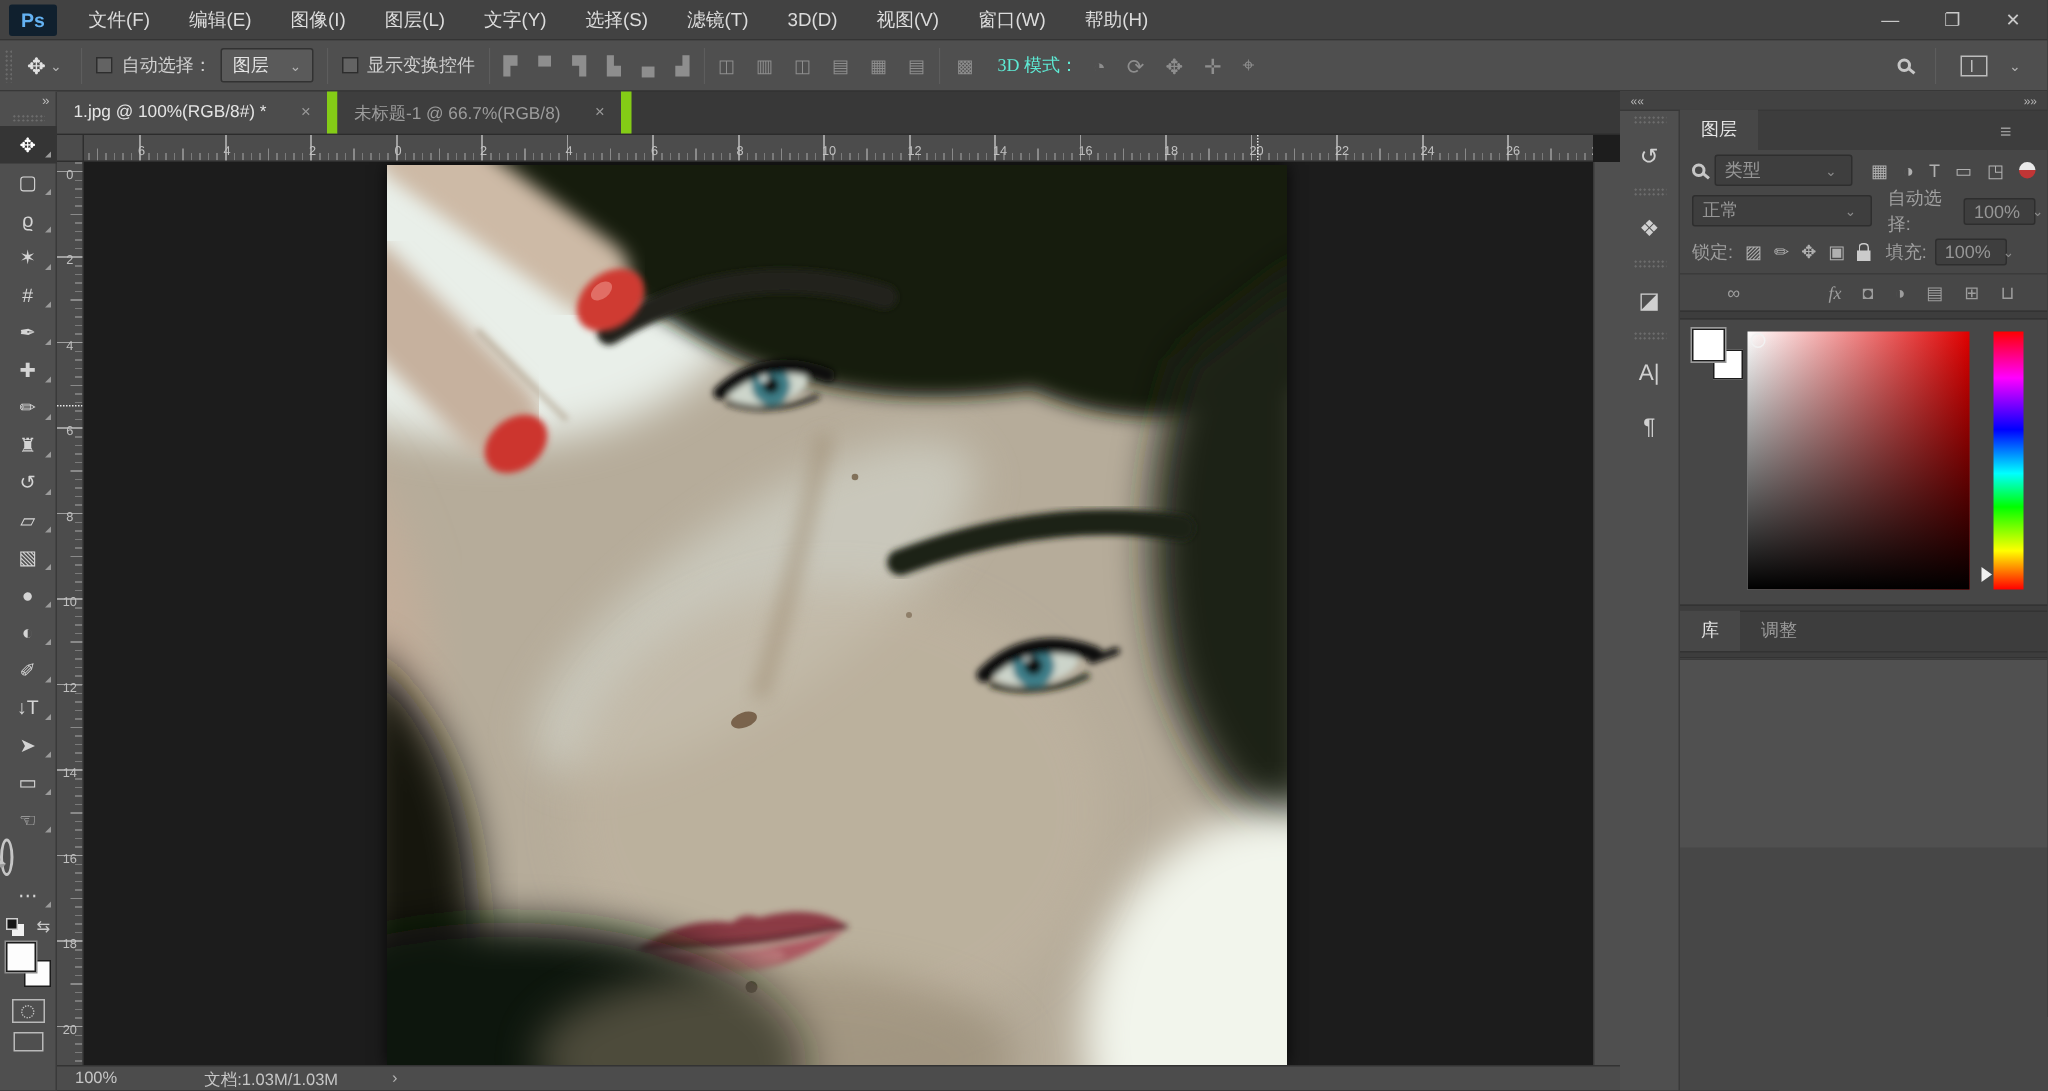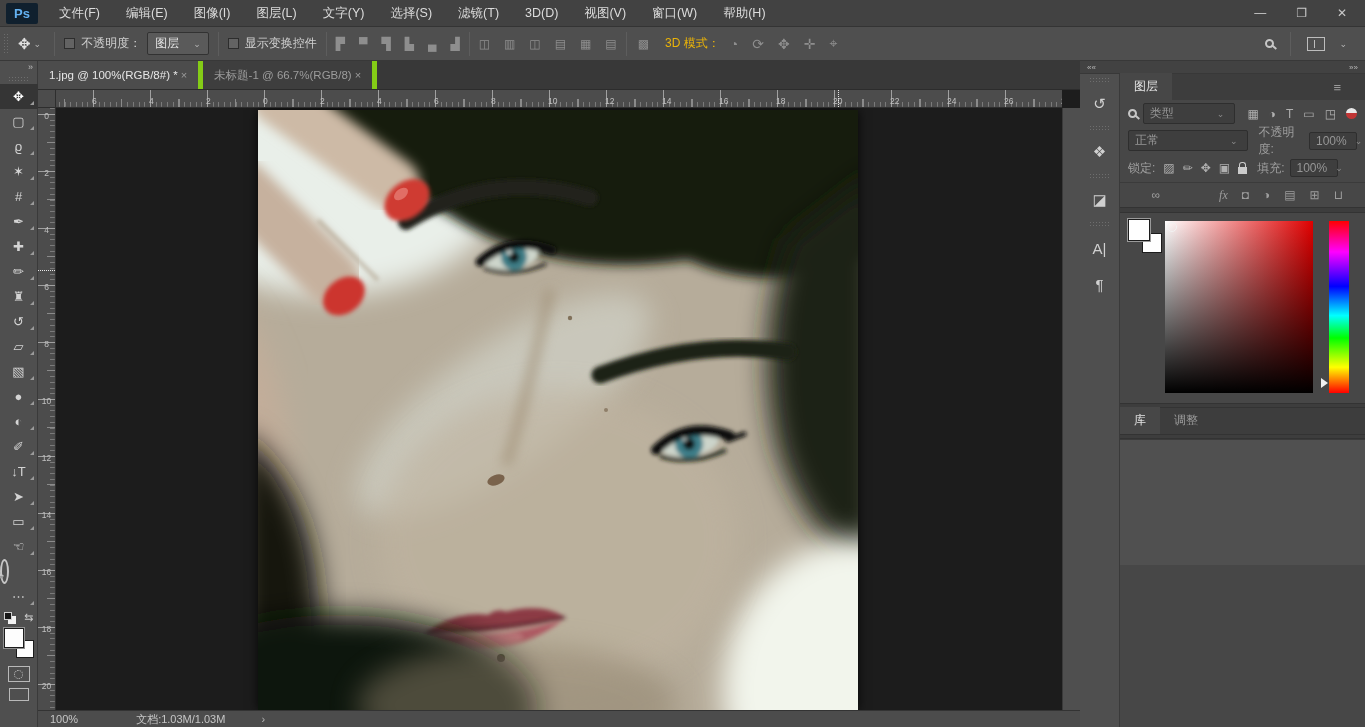--- a/index.html
+++ b/index.html
@@ -23,21 +23,21 @@
               background-image:radial-gradient(#6c6c6c 35%, transparent 36%); background-size:3px 3px; }
   .opt-sep { width:1px; height:24px; background:#3c3c3c; border-right:1px solid #5d5d5d; margin:0 9px; }
   .tool-chip { font-size:15px; color:#e2e2e2; margin:0 3px 0 6px; }
   .mini-chev { font-size:9px; color:#b5b5b5; margin-right:4px; }
   .checkbox { display:inline-block; width:11px; height:11px; background:#636363; border:1px solid #2d2d2d; margin-right:6px; }
   .dropdown { display:flex; align-items:center; background:#5a5a5a; border:1px solid #323232; border-radius:2px;
               padding:2px 7px; gap:14px; color:#e3e3e3; margin-left:6px; }
   .dropdown .mini-chev { margin:0; }
   .opt-icons { display:flex; gap:14px; color:#b3b3b3; font-size:12px; align-items:center; }
   .opt-icons.dim { color:#8e8e8e; }
-  .opt-label-dim { color:#eab308; margin:0 10px 0 4px; }
+  .opt-label-dim { color:#5eead4; margin:0 10px 0 4px;font-family:Liberation Serif, serif; }
   .opt-right { margin-left:auto; display:flex; align-items:center; gap:14px; margin-right:14px; }
   .ws-box { width:18px; height:14px; border:1px solid #bdbdbd; position:relative; }
   .ws-box::before { content:""; position:absolute; left:2px; top:2px; width:4px; height:8px; border-right:1px solid #bdbdbd; }
 
   
   .icon-mag { display:inline-block; width:9px; height:9px; border:2px solid #c6c6c6; border-radius:50%; position:relative; }
   .icon-mag::after { content:""; position:absolute; width:6px; height:2px; background:#c6c6c6;
                      right:-5px; bottom:-2px; transform:rotate(40deg); }
   .icon-lock { display:inline-block; position:relative; width:9px; height:7px; background:#cbcbcb; margin-top:5px; }
   .icon-lock::before { content:""; position:absolute; top:-5px; left:1px; width:5px; height:5px;
@@ -71,22 +71,22 @@
   .fgbg .fg { position:absolute; left:0; top:0; width:20px; height:20px; background:#fdfdfd;
               border:1px solid #1c1c1c; box-shadow:0 0 0 1px #8f8f8f; }
   .qmask { width:22px; height:16px; border:1px solid #b9b9b9; display:flex; align-items:center; justify-content:center; margin-bottom:6px; }
   .qmask i { width:9px; height:9px; border:1px dotted #c5c5c5; border-radius:50%; }
   .scrmode { width:20px; height:13px; border:1px solid #b9b9b9; margin-bottom:2px; }
 
   
   .docwin { position:absolute; left:38px; top:61px; width:1042px; bottom:0; background:#1d1d1d; }
   .tabstrip { position:absolute; top:0; left:0; right:0; height:29px; background:#383838;
               border-bottom:1px solid #2c2c2c; display:flex; }
-  .doc-tab { display:flex; align-items:center; gap:3px; padding:0 11px; font-size:11.5px;
-             background:#3e3e3e; color:#9c9c9c; border-right:5px solid #84cc16;justify-content:flex-end; }
+  .doc-tab { display:flex; align-items:center; gap:23px; padding:0 11px; font-size:11.5px;
+             background:#3e3e3e; color:#9c9c9c; border-right:7px solid #84cc16;justify-content:flex-end; }
   .doc-tab.active { background:#4c4c4c; color:#e5e5e5; }
   .tab-close { font-size:11px; color:#9a9a9a; }
 
   .ruler-corner { position:absolute; top:29px; left:0; width:18px; height:18px; background:#4c4c4c;
                   border-right:1px solid #2e2e2e; border-bottom:1px solid #2e2e2e; }
   .hruler { position:absolute; top:29px; left:18px; width:1006px; height:18px; background:#4c4c4c;
             border-bottom:1px solid #2e2e2e; overflow:hidden; }
   .hruler .ticks { position:absolute; left:-20px; right:0; top:0; bottom:0;
       background-image:
         repeating-linear-gradient(90deg,#a0a0a0 0 1px, transparent 1px 57px),
@@ -207,21 +207,21 @@
         <span class="">✕</span>
       </div>
   </div>
 
   <div class="optionsbar">
     <div class="opt-grip"></div>
     <span class="tool-chip">✥</span>
     <span class="mini-chev">⌄</span>
     <div class="opt-sep"></div>
     <span class="checkbox"></span>
-    <span>不透明度：</span>
+    <span>自动选择：</span>
     <div class="dropdown">
       <span>图层</span>
       <span class="mini-chev">⌄</span>
     </div>
     <div class="opt-sep"></div>
     <span class="checkbox"></span>
     <span>显示变换控件</span>
     <div class="opt-sep"></div>
     <div class="opt-icons dim">
         <span class="">▛</span>
@@ -448,21 +448,21 @@
             <span class="">▭</span>
             <span class="">◳</span>
             <span class=" filter-dot"></span>
           </div>
       </div>
       <div class="lp-row">
         <div class="well blend-well">
           <span>正常</span>
           <span class="mini-chev">⌄</span>
         </div>
-        <span class="op-label">不透明度:</span>
+        <span class="op-label">自动选择:</span>
         <div class="well val-well">
           <span>100%</span>
           <span class="mini-chev">⌄</span>
         </div>
       </div>
       <div class="lp-row" style="height:28px;">
         <span class="lock-label">锁定:</span>
         <div class="lp-icons" style="margin-left:8px; gap:8px;">
             <span class="">▨</span>
             <span class="">✏</span>

